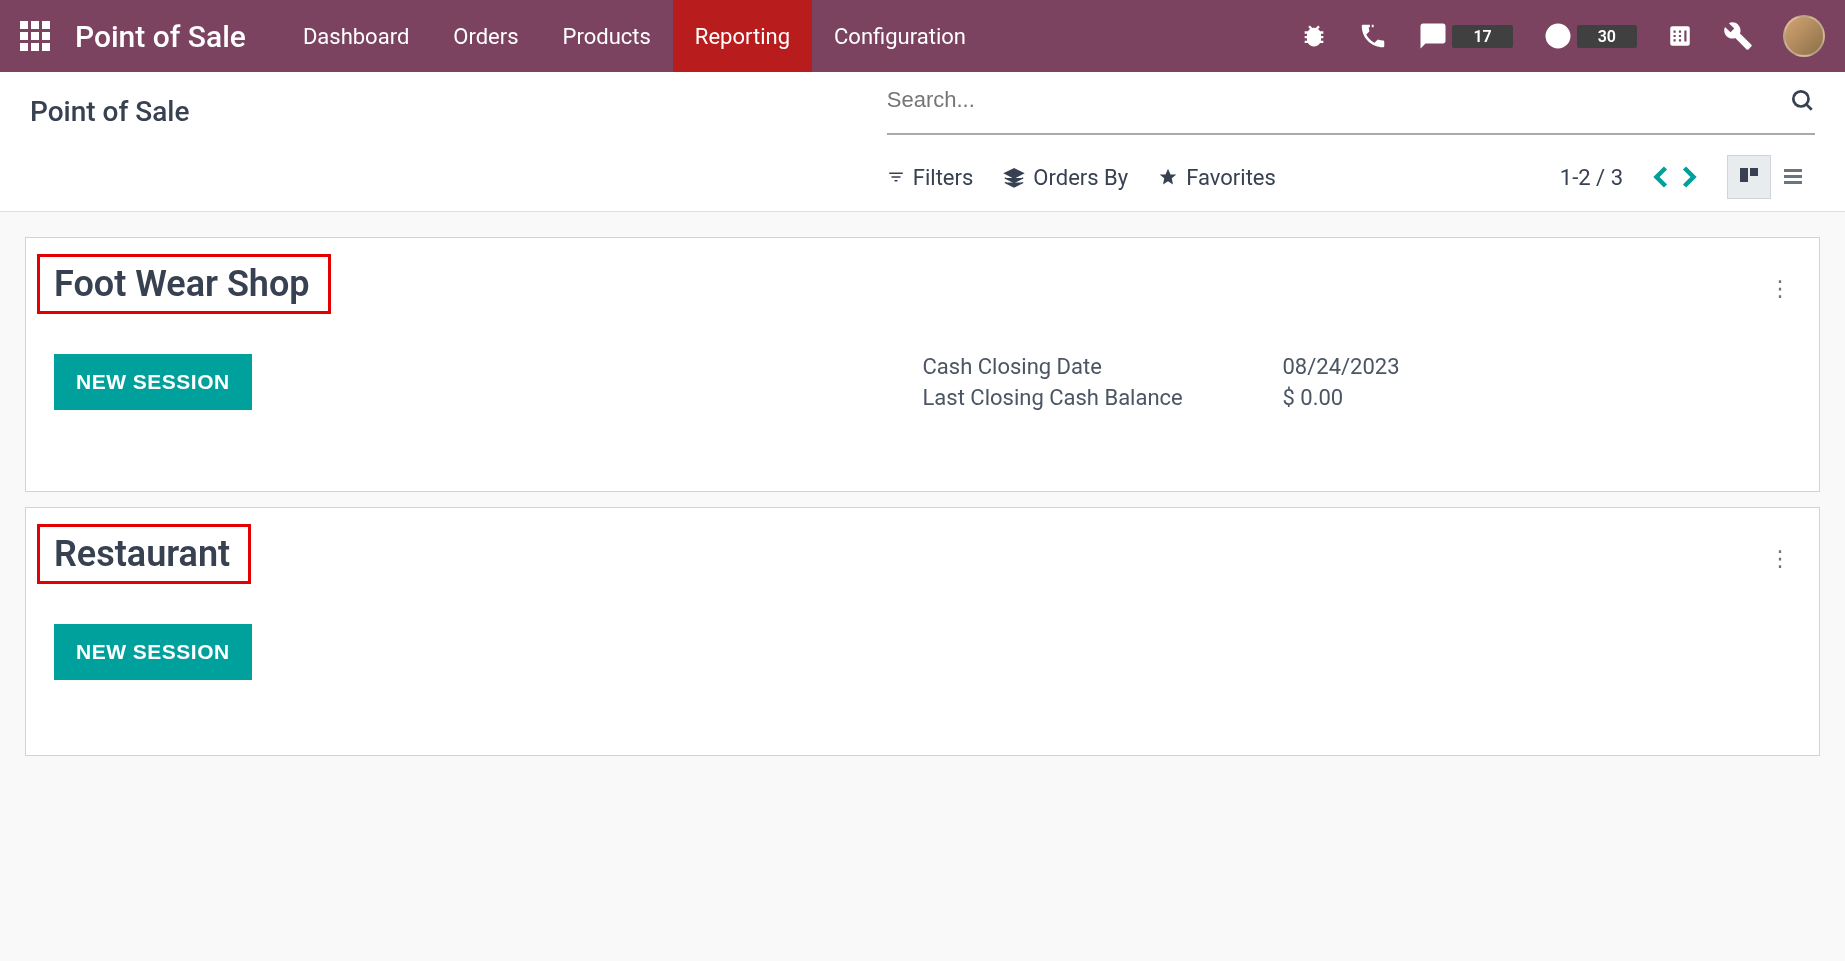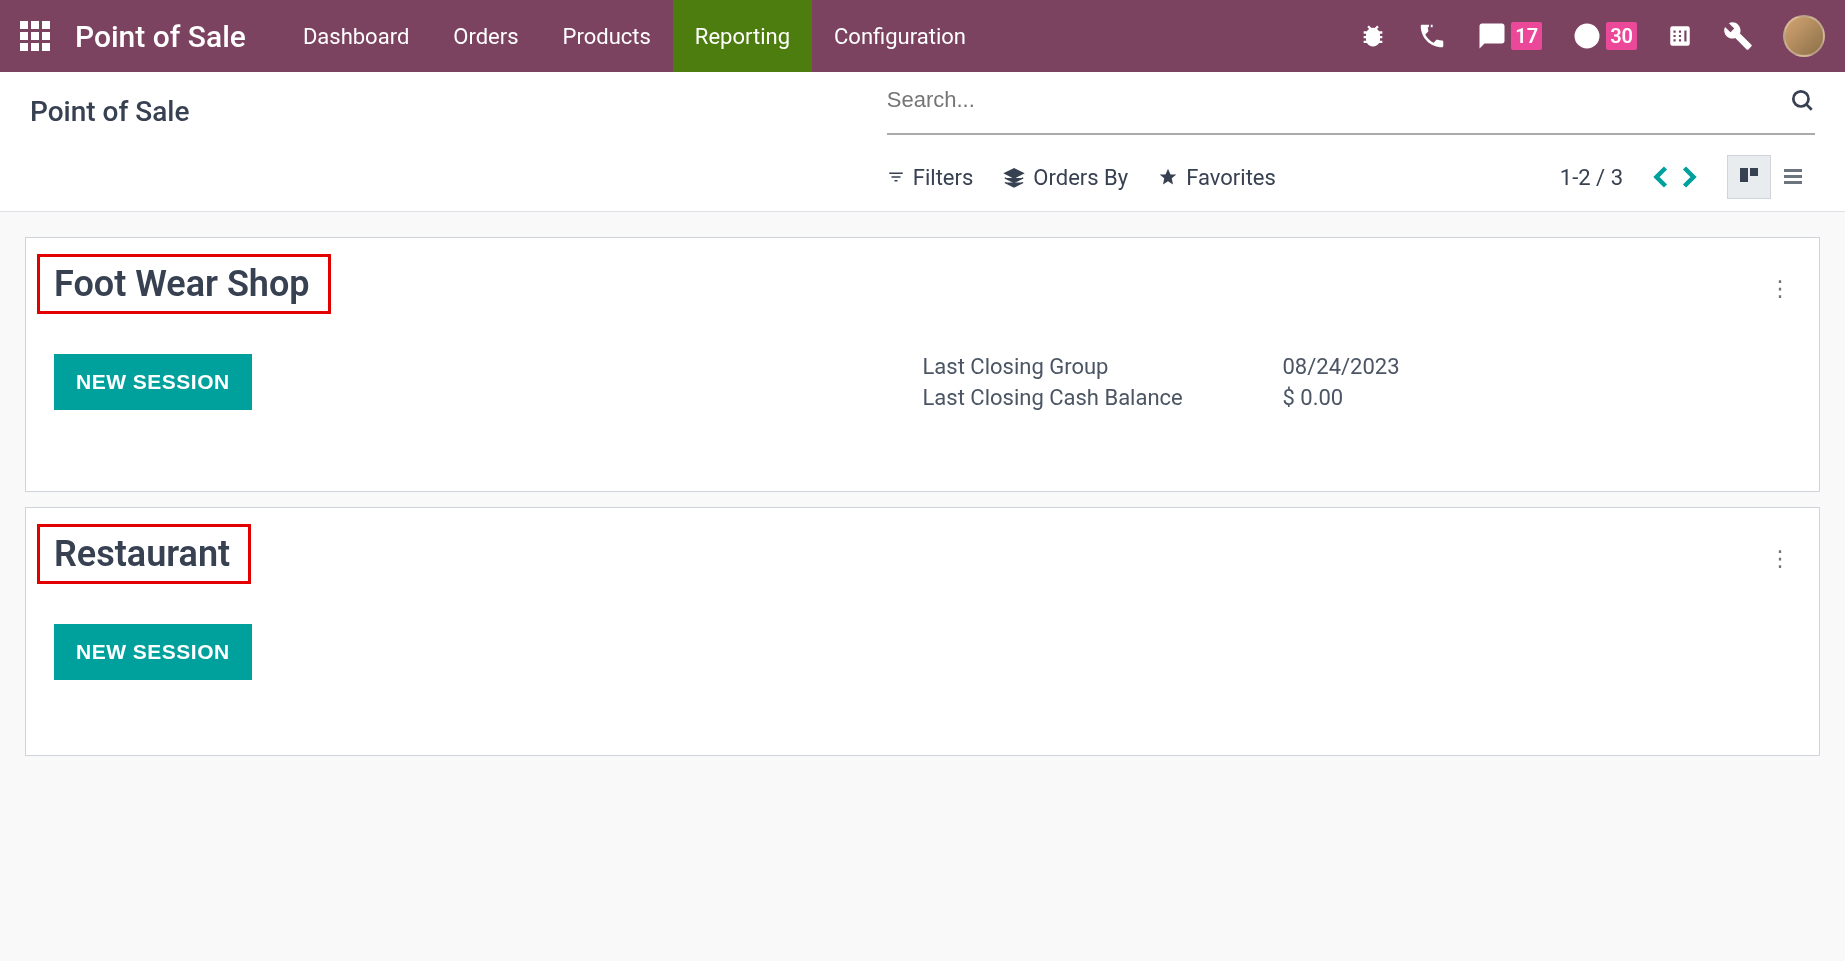--- a/index.html
+++ b/index.html
@@ -4,25 +4,25 @@
 <style>
 * { box-sizing: border-box; margin: 0; padding: 0; }
 body { font-family: -apple-system, BlinkMacSystemFont, "Segoe UI", Roboto, "Helvetica Neue", Arial, sans-serif; background: #f9f9f9; color: #374151; }
 
 .topbar { background: #7C4361; height: 72px; display: flex; align-items: center; padding: 0 20px; }
 .apps-icon { display: grid; grid-template-columns: repeat(3, 8px); grid-template-rows: repeat(3, 8px); gap: 3px; cursor: pointer; }
 .apps-icon span { background: #fff; }
 .brand { color: #fff; font-size: 30px; font-weight: 500; margin-left: 25px; }
 .nav-menu { display: flex; margin-left: 35px; height: 100%; }
 .nav-item { color: #fff; font-size: 22px; padding: 0 22px; height: 100%; display: flex; align-items: center; cursor: pointer; }
-.nav-item.active { background: #4d7c0f; }
+.nav-item.active { background: #b91c1c; }
 .nav-spacer { flex: 1; }
 .systray { display: flex; align-items: center; gap: 30px; height: 100%; }
 .systray-item { color: #fff; cursor: pointer; position: relative; display: flex; align-items: center; }
-.badge { background: #ec4899; color: #fff; font-size: 20px; font-weight: 600; padding: 2px 4px; border-radius: 2px; margin-left: 4px; }
+.badge { background: #404040; color: #fff; font-size: 16px; font-weight: 600; padding: 2px 21px; border-radius: 2px; margin-left: 4px; }
 .avatar { width: 42px; height: 42px; border-radius: 50%; background: linear-gradient(135deg, #d4a574, #8b6f47); border: 2px solid rgba(255,255,255,0.3); }
 
 .control-panel { background: #fff; padding: 15px 30px 12px 30px; border-bottom: 1px solid #dee2e6; }
 .cp-top { display: flex; align-items: center; margin-bottom: 20px; }
 .breadcrumb { font-size: 28px; font-weight: 500; color: #374151; flex: 0 0 48%; }
 .search-wrap { flex: 1; display: flex; align-items: center; border-bottom: 2px solid #aaa; padding-bottom: 20px; }
 .search-input { flex: 1; border: none; outline: none; font-size: 22px; color: #6c757d; background: transparent; }
 .search-icon { color: #6c757d; cursor: pointer; }
 
 .cp-bottom { display: flex; align-items: center; }
@@ -189,21 +189,21 @@
     <div class="card-header">
       <div class="card-title highlighted">Foot Wear Shop</div>
       <div class="more-icon">⋮</div>
     </div>
     <div class="card-body">
       <div class="card-left">
         <button class="new-session-btn">NEW SESSION</button>
       </div>
       <div class="card-right">
         <div class="info-row">
-          <div class="info-label">Last Closing Group</div>
+          <div class="info-label">Cash Closing Date</div>
           <div class="info-value">08/24/2023</div>
         </div>
         <div class="info-row">
           <div class="info-label">Last Closing Cash Balance</div>
           <div class="info-value">$ 0.00</div>
         </div>
       </div>
     </div>
   </div>
 

